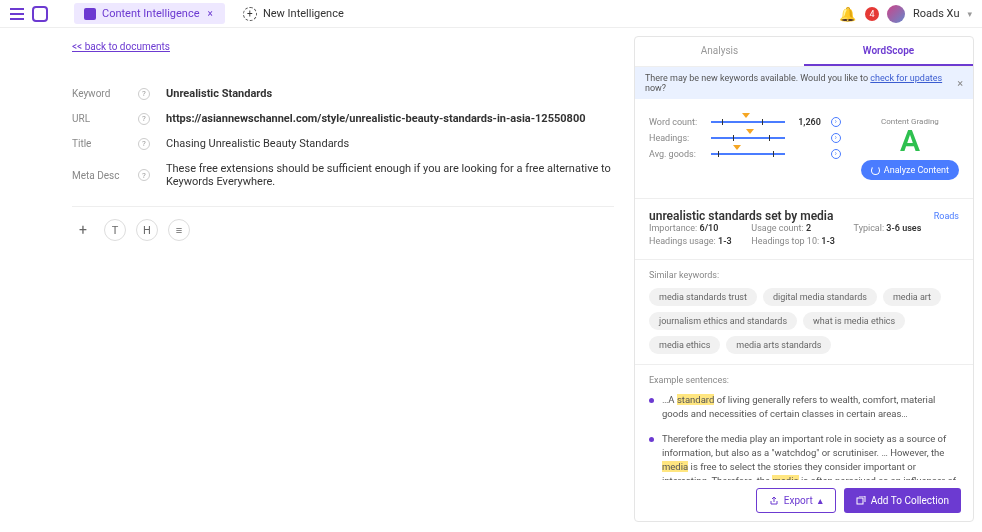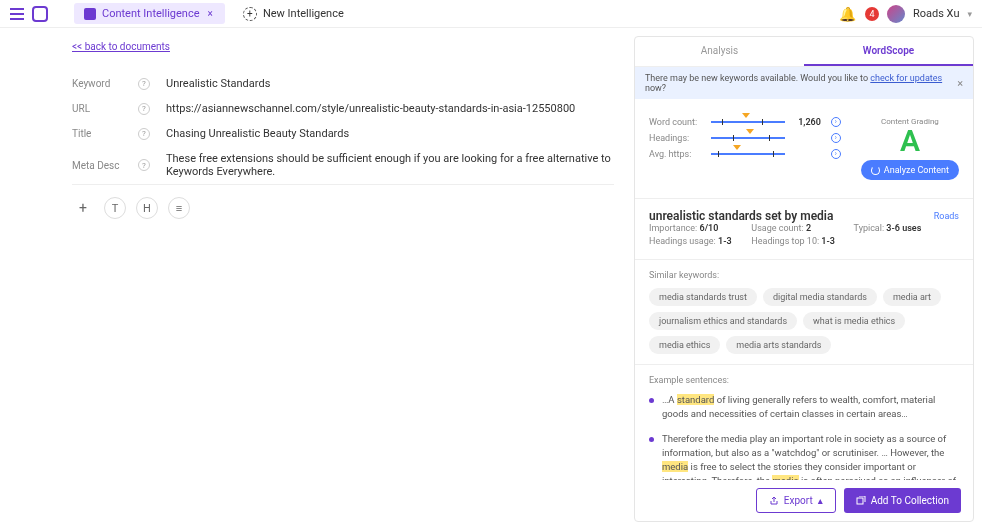--- a/index.html
+++ b/index.html
@@ -16,26 +16,26 @@
 .plus-dashed{width:14px;height:14px;border:1px dashed #555;border-radius:50%;display:flex;align-items:center;justify-content:center;font-size:10px}
 .spacer{flex:1}
 .bell{position:relative;font-size:14px;color:#6c3ad1}
 .badge{background:#e53935;color:#fff;border-radius:50%;width:14px;height:14px;font-size:9px;display:inline-flex;align-items:center;justify-content:center}
 .avatar{width:18px;height:18px;border-radius:50%;background:linear-gradient(135deg,#c48,#68c)}
 .user-name{font-size:11px}
 .chev{font-size:9px;color:#999}
 .main{display:flex;height:calc(100% - 30px)}
 .left{flex:1;padding:12px 20px 12px 72px;overflow:auto}
 .back-link{color:#6c3ad1;font-size:10px;text-decoration:underline;cursor:pointer}
-.meta-table{margin-top:18px;border-bottom:1px solid #eee;}
+.meta-table{margin-top:28px;border-bottom:1px solid #eee;padding-bottom:12px}
 .meta-row{display:flex;align-items:center;padding:6px 0;gap:10px;font-size:11px}
 .meta-label{width:56px;color:#888;font-size:10px}
 .info-icon{width:12px;height:12px;border:1px solid #ccc;border-radius:50%;font-size:8px;color:#999;display:inline-flex;align-items:center;justify-content:center;margin-right:6px}
 .meta-value{flex:1}
-.bold{font-weight:400}
+.bold{font-weight:700}
 .toolbar{display:flex;gap:10px;padding:12px 0}
 .tool-btn{width:22px;height:22px;border:1px solid #ddd;border-radius:50%;display:flex;align-items:center;justify-content:center;font-size:11px;cursor:pointer;color:#666}
 .tool-btn.plus{border:none;font-size:14px}
 .right{width:340px;border:1px solid #e5e5e5;border-radius:4px;margin:8px 8px 8px 0;display:flex;flex-direction:column;overflow:hidden}
 .tabs{display:flex;border-bottom:1px solid #eee}
 .tab-h{flex:1;text-align:center;padding:8px;font-size:10px;cursor:pointer;color:#999}
 .tab-h.active{color:#6c3ad1;border-bottom:2px solid #6c3ad1;font-weight:600}
 .banner{background:#eaf1ff;padding:6px 10px;font-size:9px;color:#555;display:flex;align-items:center}
 .banner a{color:#3a5cd1;text-decoration:underline}
 .banner-close{cursor:pointer;color:#888;margin-left:auto;font-size:11px}
@@ -163,21 +163,21 @@
           <div class="range-bar">
             <div class="range-track">
                 <span class="range-bracket" style="left:30%;width:50%"></span>
                 <span class="range-marker" style="left:48%"></span>
               </div>
           </div>
           <span class="range-val"></span>
           <span class="range-end">›</span>
         </div>
         <div class="metric-row">
-          <span class="metric-label">Avg. https:</span>
+          <span class="metric-label">Avg. goods:</span>
           <div class="range-bar">
             <div class="range-track">
                 <span class="range-bracket" style="left:10%;width:75%"></span>
                 <span class="range-marker" style="left:30%"></span>
               </div>
           </div>
           <span class="range-val"></span>
           <span class="range-end">›</span>
         </div>
       </div>

